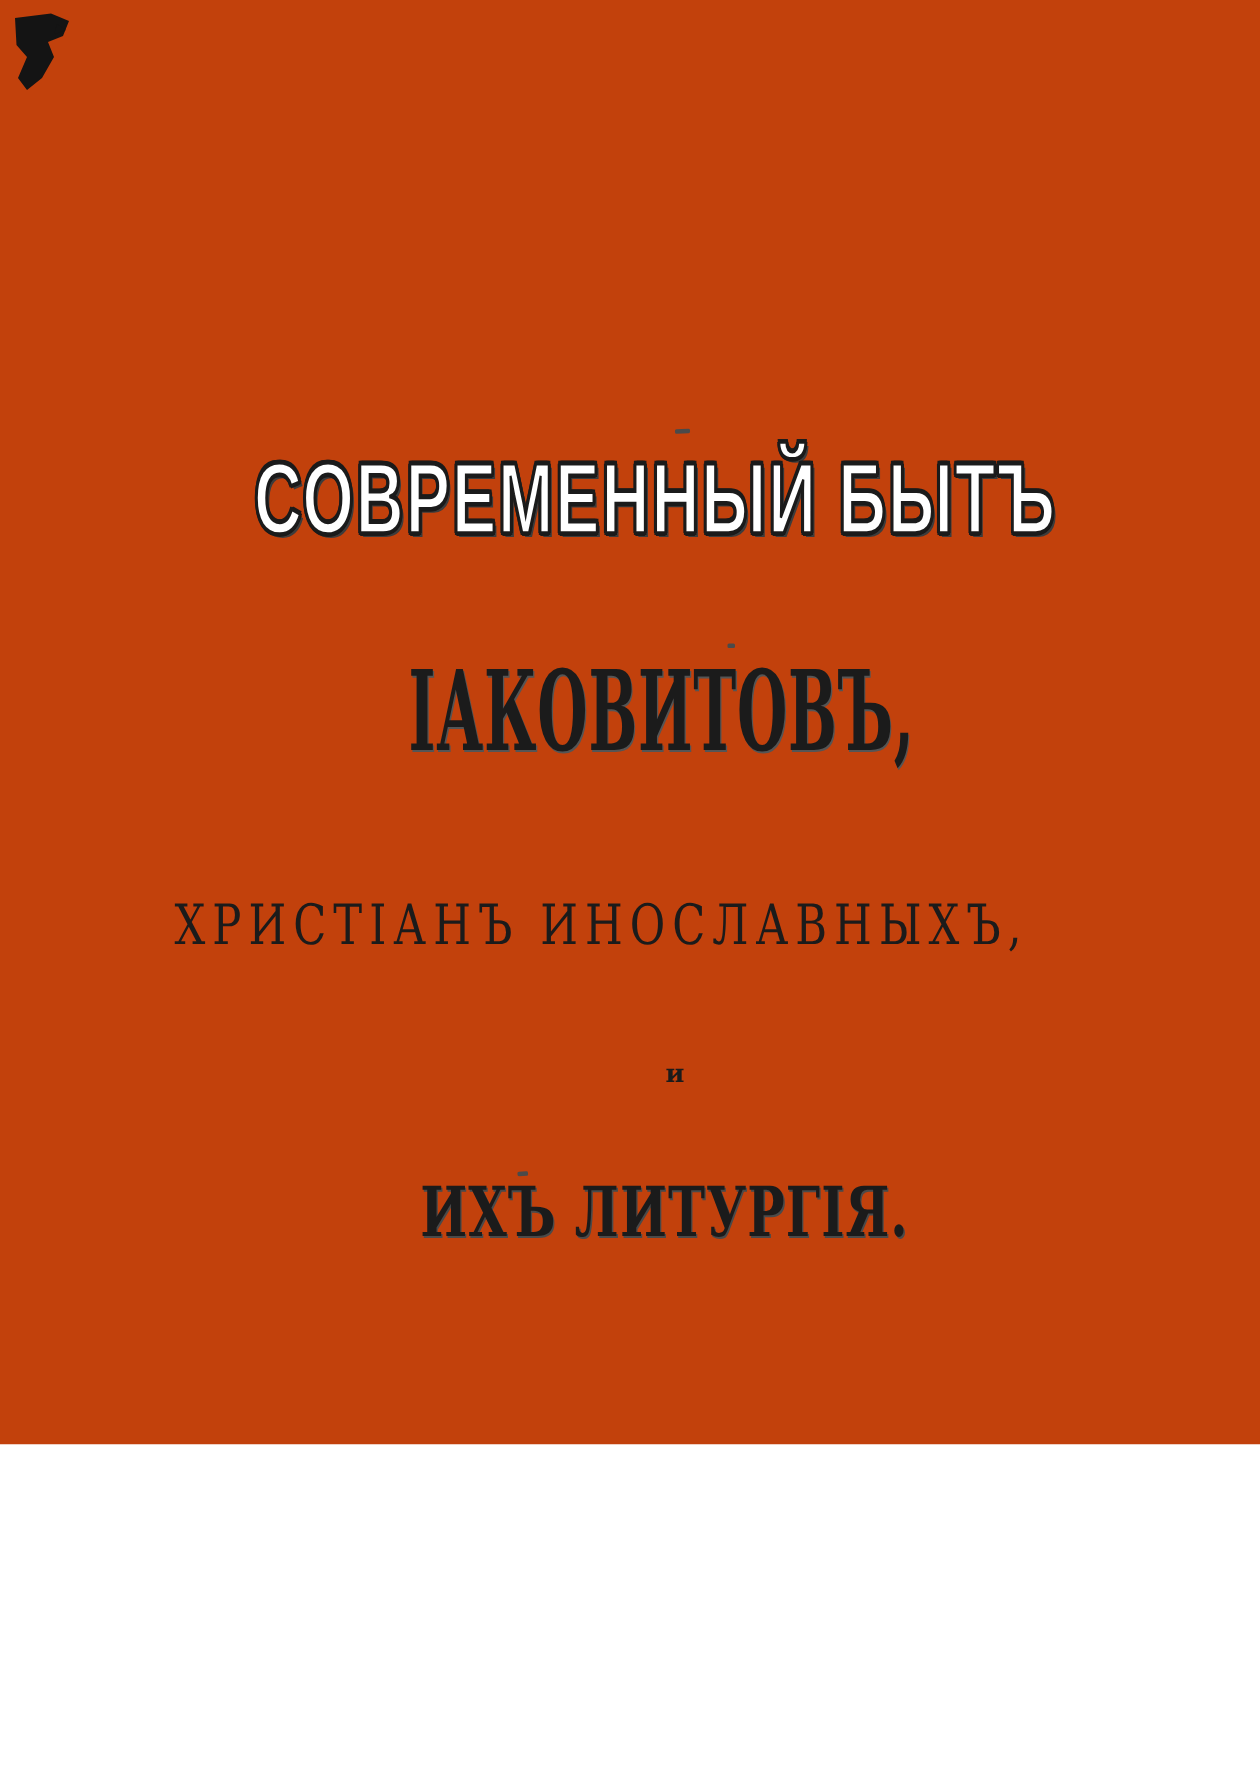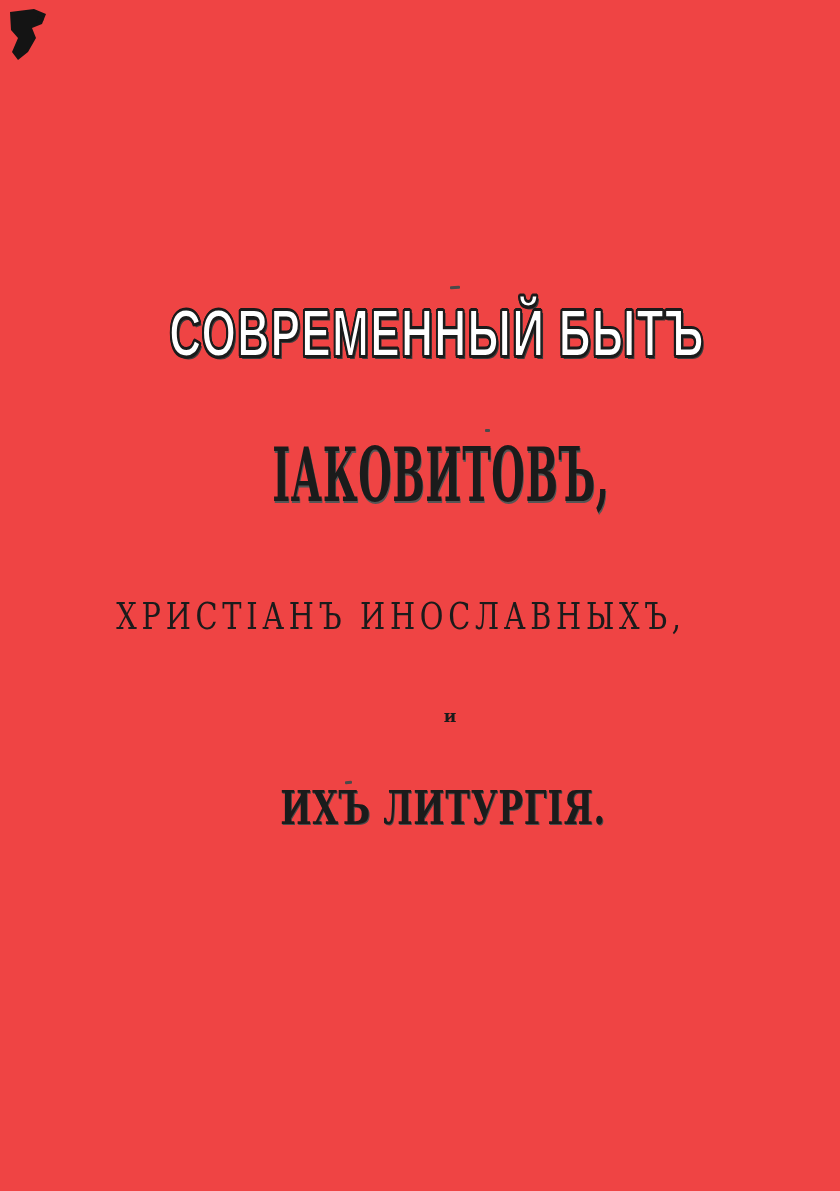--- a/index.html
+++ b/index.html
@@ -3,22 +3,22 @@
 <meta charset="utf-8">
 <style>
   html, body {
     margin: 0;
     padding: 0;
     background: #ffffff;
   }
   .page {
     position: relative;
     width: 840px;
-    height: 1191px;
-    background: #ef4444;
+    height: 963px;
+    background: #c2410c;
     overflow: hidden;
     font-family: "DejaVu Serif", serif;
   }
   .line {
     position: absolute;
     white-space: nowrap;
     color: #1b1b1b;
     transform-origin: center;
     line-height: 1;
   }

